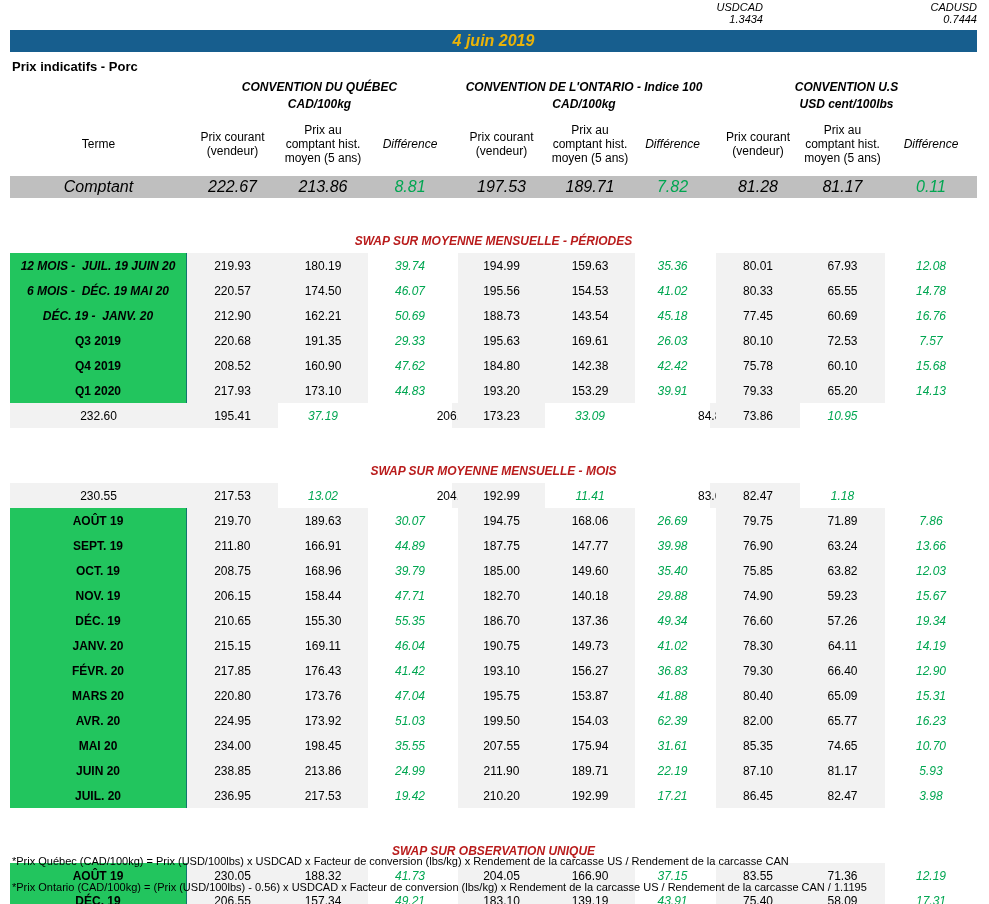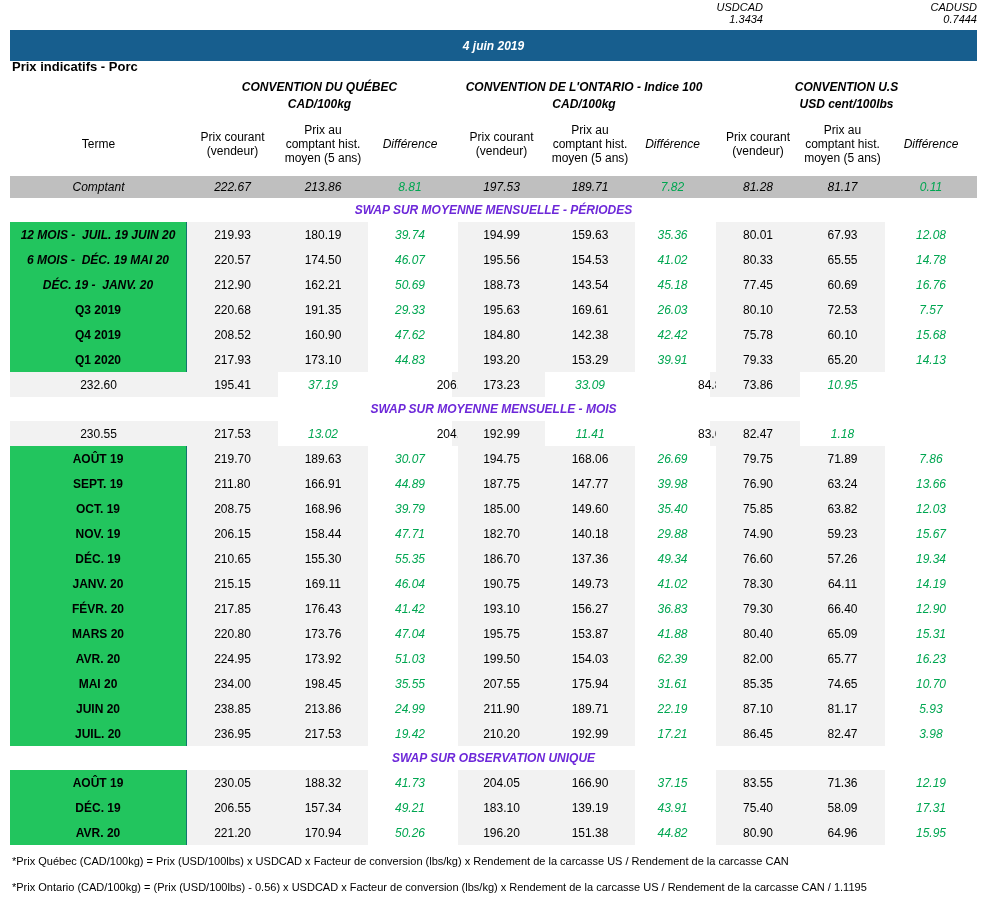--- a/index.html
+++ b/index.html
@@ -6,22 +6,22 @@
   .page{
     position:relative;width:989px;height:904px;background:#ffffff;
     font-family:"Liberation Sans", sans-serif;color:#000;overflow:hidden;
   }
   
   .fx{position:absolute;top:1px;font-size:11px;font-style:italic;text-align:right;line-height:12px;}
   .fx-usdcad{left:600px;width:163px;}
   .fx-cadusd{left:810px;width:167px;}
   
   .banner{
-    position:absolute;left:10px;top:30px;width:967px;height:31px;
-    background:#175E8E;color:#ffffff;font-size:12px;font-weight:bold;font-style:italic;
+    position:absolute;left:10px;top:30px;width:967px;height:22px;
+    background:#175E8E;color:#eab308;font-size:16px;font-weight:bold;font-style:italic;
     display:flex;align-items:center;justify-content:center;
   }
   .ptitle{position:absolute;left:12px;top:59px;font-size:13px;font-weight:bold;text-align:center;}
   
   .tbl{position:absolute;left:10px;top:78px;width:967px;}
   .grid{display:grid;grid-template-columns:177px 91px 90px 84px 6px 87px 90px 75px 6px 84px 85px 92px;}
   .ghead .cell{display:flex;align-items:center;justify-content:center;text-align:center;}
   .trow{height:18px;font-size:12px;font-weight:bold;font-style:italic;}
   .urow{height:16px;font-size:12px;font-weight:bold;font-style:italic;}
   .gq{grid-column:2 / span 3;}
@@ -31,24 +31,24 @@
   .chead .cell{display:flex;align-items:center;justify-content:center;text-align:center;line-height:14px;padding:0 2px;box-sizing:border-box;}
   .chead .ital{font-style:italic;}
   
   .row{height:25px;}
   .row .cell{display:flex;align-items:center;justify-content:center;font-size:12px;box-sizing:border-box;}
   .lbl{background:#22c55e;font-weight:bold;border-right:1px solid #0f766e;white-space:pre;}
   .lbl.it{font-style:italic;}
   .g{background:#F2F2F2;}
   .diff{color:#00A651;font-style:italic;}
   .comptant{height:22px;background:#BFBFBF;font-style:italic;}
-  .comptant .cell{font-size:12px;}
+  .comptant .cell{font-size:16px;}
   .comptant .lbl{background:transparent;border-right:none;font-weight:normal;}
   .shead{height:24px;display:flex;align-items:center;justify-content:center;
-    color:#6d28d9;font-size:12px;font-weight:bold;font-style:italic;background:#fff;}
+    color:#b91c1c;font-size:12px;font-weight:bold;font-style:italic;background:#fff;margin-top:31px;}
   
   .fnote{position:absolute;left:12px;font-size:11px;}
   .fn1{top:855px;}
   .fn2{top:881px;}
 </style>
 </head>
 <body>
 
 <div class="page">
 

